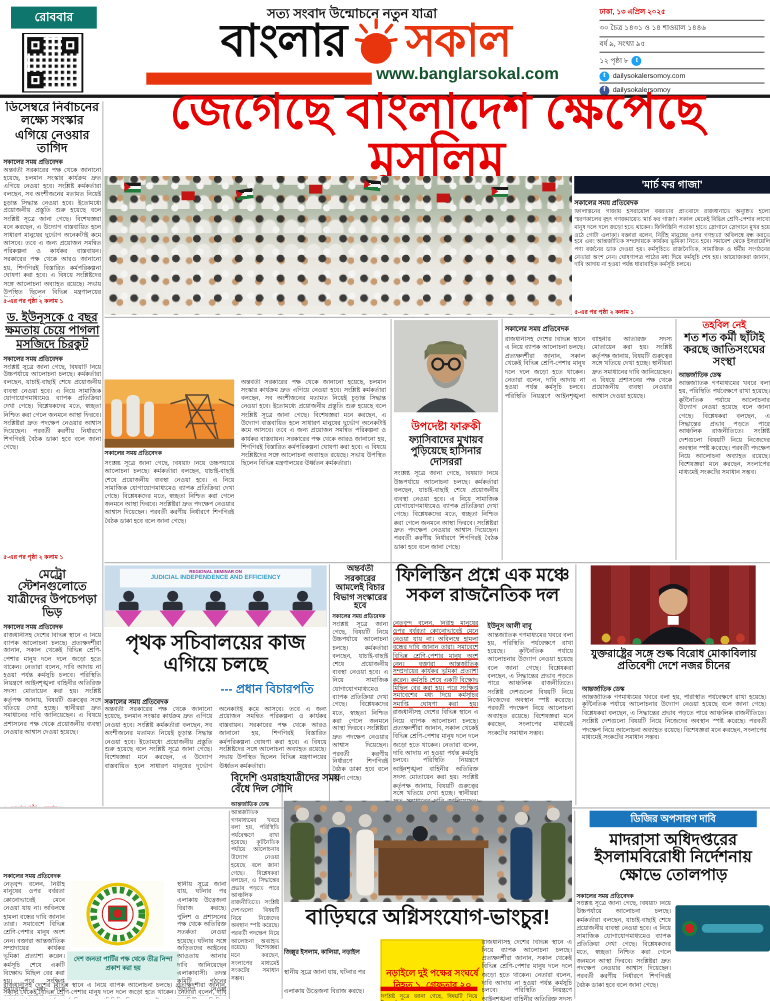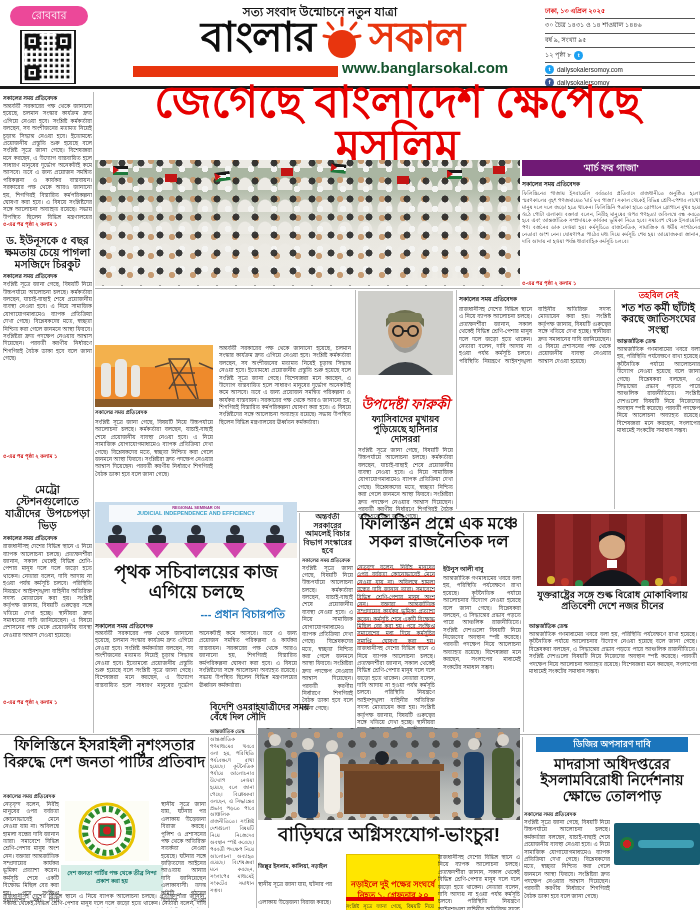--- a/index.html
+++ b/index.html
@@ -9,21 +9,21 @@
   .ctr{display:flex;align-items:center;justify-content:center;text-align:center;}
   .hl{font-weight:bold;color:#121212;line-height:1.12;text-align:center;}
   .body-t{font-size:5.6px;line-height:1.32;text-align:justify;color:#222;overflow:hidden;}
   .byline{font-size:6px;font-weight:bold;color:#101010;}
   .jump{font-size:5.4px;color:#cc0000;font-weight:bold;}
   .vline{position:absolute;width:1px;background:#b9b9b9;}
   .hline{position:absolute;height:1px;background:#b0b0b0;}
   .cols2{column-count:2;column-gap:6px;}
   .redline{box-shadow:inset 0 -1.5px 0 #e03020;}
   
-  .daybox{background:#ec4899;color:#fff;font-weight:normal;font-size:11px;border-radius:10px;}
+  .daybox{background:#0f766e;color:#fff;font-weight:bold;font-size:11px;}
   .info-line{border-bottom:1px solid #555;font-size:6.4px;padding:1.6px 0 1.2px 0;display:flex;align-items:center;gap:3px;}
   .sicon{display:inline-flex;width:9px;height:9px;border-radius:50%;color:#fff;font-size:6px;
          align-items:center;justify-content:center;font-weight:bold;flex:0 0 auto;}
   
   .crowd{background:
     radial-gradient(circle at 8px 5px, rgba(40,40,40,.9) 3.2px, transparent 3.8px) 0 34px/19px 18px repeat,
     radial-gradient(circle at 14px 9px, #f4f4f2 3px, transparent 3.5px) 4px 40px/23px 20px repeat,
     radial-gradient(circle at 5px 12px, #c69b72 2.8px, transparent 3.3px) 9px 46px/21px 19px repeat,
     radial-gradient(ellipse 8px 10px at 10px 19px, #eceae4 7px, transparent 8px) 0 52px/20px 22px repeat,
     linear-gradient(#aab6a2 0 18%, #cfd2c6 40%, #e9e7e0 62%, #f0eee8);}
@@ -116,38 +116,39 @@
   <div class="abs crowd" style="left:95px;top:160px;width:425px;height:126px;">
     <div class="pflag" style="left:18px;top:6px;"></div>
     <div class="pflag" style="left:120px;top:12px;transform:rotate(-8deg);"></div>
     <div class="pflag" style="left:236px;top:4px;transform:rotate(6deg);"></div>
     <div class="pflag" style="left:352px;top:10px;"></div>
     <div class="rflag" style="left:70px;top:14px;"></div>
     <div class="rflag" style="left:186px;top:8px;"></div>
     <div class="rflag" style="left:302px;top:16px;"></div>
     <div class="rflag" style="left:398px;top:6px;"></div>
   </div>
-  <div class="abs ctr" style="left:522px;top:160px;width:178px;height:16px;background:#701a75;color:#fff;font-size:9.5px;font-weight:bold;">'মার্চ ফর গাজা'</div>
+  <div class="abs ctr" style="left:522px;top:160px;width:178px;height:16px;background:#0f172a;color:#fff;font-size:9.5px;font-weight:bold;">'মার্চ ফর গাজা'</div>
   <div class="abs" style="left:522px;top:179px;width:178px;height:107px;overflow:hidden;">
     <div class="byline">সকালের সময় প্রতিবেদক</div>
     <div class="body-t" style="font-size:5.2px;height:90px;">ফিলিস্তিনের গাজায় ইসরায়েলি বর্বরতার প্রতিবাদে রাজধানীতে অনুষ্ঠিত হলো স্মরণকালের বৃহৎ গণজমায়েত 'মার্চ ফর গাজা'। সকাল থেকেই বিভিন্ন শ্রেণি-পেশার লাখো মানুষ দলে দলে জড়ো হতে থাকেন। ফিলিস্তিনি পতাকা হাতে স্লোগানে স্লোগানে মুখর হয়ে ওঠে গোটা এলাকা। বক্তারা বলেন, নিরীহ মানুষের ওপর গণহত্যা অবিলম্বে বন্ধ করতে হবে এবং আন্তর্জাতিক সম্প্রদায়কে কার্যকর ভূমিকা নিতে হবে। সমাবেশ থেকে ইসরায়েলি পণ্য বর্জনের ডাক দেওয়া হয়। কর্মসূচিতে রাজনৈতিক, সামাজিক ও ধর্মীয় সংগঠনের নেতারা অংশ নেন। ঘোষণাপত্র পাঠের মধ্য দিয়ে কর্মসূচি শেষ হয়। আয়োজকরা জানান, দাবি আদায় না হওয়া পর্যন্ত ধারাবাহিক কর্মসূচি চলবে।</div>
     <div class="jump">৫-এর পর পৃষ্ঠা ২ কলাম ১</div>
   </div>
 
   <div class="abs" style="left:3px;top:92px;width:89px;height:641px;overflow:hidden;">
+    <div class="hl" style="font-size:11px;">ডিসেম্বরে নির্বাচনের লক্ষ্যে সংস্কার এগিয়ে নেওয়ার তাগিদ</div>
     <div class="byline" style="font-size:5.6px;margin-top:2px;">সকালের সময় প্রতিবেদক</div>
     <div class="body-t" style="height:118px;">অন্তর্বর্তী সরকারের পক্ষ থেকে জানানো হয়েছে, চলমান সংস্কার কার্যক্রম দ্রুত এগিয়ে নেওয়া হবে। সংশ্লিষ্ট কর্মকর্তারা বলছেন, সব অংশীজনের মতামত নিয়েই চূড়ান্ত সিদ্ধান্ত নেওয়া হবে। ইতোমধ্যে প্রয়োজনীয় প্রস্তুতি শুরু হয়েছে বলে সংশ্লিষ্ট সূত্রে জানা গেছে। বিশেষজ্ঞরা মনে করছেন, এ উদ্যোগ বাস্তবায়িত হলে সাধারণ মানুষের দুর্ভোগ অনেকটাই কমে আসবে। তবে এ জন্য প্রয়োজন সমন্বিত পরিকল্পনা ও কার্যকর বাস্তবায়ন। সরকারের পক্ষ থেকে আরও জানানো হয়, শিগগিরই বিস্তারিত কর্মপরিকল্পনা ঘোষণা করা হবে। এ বিষয়ে সংশ্লিষ্টদের সঙ্গে আলোচনা অব্যাহত রয়েছে। সভায় উপস্থিত ছিলেন বিভিন্ন মন্ত্রণালয়ের ঊর্ধ্বতন কর্মকর্তারা।</div>
     <div class="jump">৫-এর পর পৃষ্ঠা ২ কলাম ১</div>
 
-    <div class="hl" style="font-size:10.5px;margin-top:6px;">ড. ইউনূসকে ৫ বছর ক্ষমতায় চেয়ে পাগলা মসজিদে চিরকুট</div>
+    <div class="hl" style="font-size:10.5px;margin-top:6px;text-decoration:underline;">ড. ইউনূসকে ৫ বছর ক্ষমতায় চেয়ে পাগলা মসজিদে চিরকুট</div>
     <div class="byline" style="font-size:5.6px;margin-top:2px;">সকালের সময় প্রতিবেদক</div>
     <div class="body-t" style="height:172px;">সংশ্লিষ্ট সূত্রে জানা গেছে, বিষয়টি নিয়ে উচ্চপর্যায়ে আলোচনা চলছে। কর্মকর্তারা বলছেন, যাচাই-বাছাই শেষে প্রয়োজনীয় ব্যবস্থা নেওয়া হবে। এ নিয়ে সামাজিক যোগাযোগমাধ্যমেও ব্যাপক প্রতিক্রিয়া দেখা গেছে। বিশ্লেষকদের মতে, স্বচ্ছতা নিশ্চিত করা গেলে জনমনে আস্থা ফিরবে। সংশ্লিষ্টরা দ্রুত পদক্ষেপ নেওয়ার আশ্বাস দিয়েছেন। পরবর্তী করণীয় নির্ধারণে শিগগিরই বৈঠক ডাকা হবে বলে জানা গেছে।</div>
     <div class="jump">৫-এর পর পৃষ্ঠা ২ কলাম ১</div>
 
-    <div class="hl" style="font-size:10.5px;margin-top:24px;font-family:Liberation Mono, monospace;">মেট্রো স্টেশনগুলোতে যাত্রীদের উপচেপড়া ভিড়</div>
+    <div class="hl" style="font-size:10.5px;margin-top:6px;">মেট্রো স্টেশনগুলোতে যাত্রীদের উপচেপড়া ভিড়</div>
     <div class="byline" style="font-size:5.6px;margin-top:2px;">সকালের সময় প্রতিবেদক</div>
     <div class="body-t" style="height:156px;">রাজধানীসহ দেশের বিভিন্ন স্থানে এ নিয়ে ব্যাপক আলোচনা চলছে। প্রত্যক্ষদর্শীরা জানান, সকাল থেকেই বিভিন্ন শ্রেণি-পেশার মানুষ দলে দলে জড়ো হতে থাকেন। নেতারা বলেন, দাবি আদায় না হওয়া পর্যন্ত কর্মসূচি চলবে। পরিস্থিতি নিয়ন্ত্রণে আইনশৃঙ্খলা বাহিনীর অতিরিক্ত সদস্য মোতায়েন করা হয়। সংশ্লিষ্ট কর্তৃপক্ষ জানায়, বিষয়টি গুরুত্বের সঙ্গে খতিয়ে দেখা হচ্ছে। স্থানীয়রা দ্রুত সমাধানের দাবি জানিয়েছেন। এ বিষয়ে প্রশাসনের পক্ষ থেকে প্রয়োজনীয় ব্যবস্থা নেওয়ার আশ্বাস দেওয়া হয়েছে।</div>
     <div class="jump">৫-এর পর পৃষ্ঠা ২ কলাম ১</div>
   </div>
 
   <div class="vline" style="left:93px;top:92px;height:641px;"></div>
   <div class="hline" style="left:95px;top:288px;width:605px;"></div>
   <div class="hline" style="left:95px;top:511px;width:605px;"></div>
   <div class="hline" style="left:0;top:734px;width:700px;"></div>
   <div class="vline" style="left:355px;top:290px;height:443px;"></div>
@@ -188,38 +189,38 @@
       <circle cx="47" cy="40" r="17" fill="#c49a72"></circle>
       <path d="M28 36 Q47 14 66 36 L66 28 Q47 10 28 28 Z" fill="#6e7050"></path>
       <rect x="30" y="22" width="34" height="9" rx="4" fill="#7a7c58"></rect>
       <g fill="none" stroke="#222" stroke-width="2">
           <circle cx="40" cy="40" r="5"></circle>
           <circle cx="55" cy="40" r="5"></circle>
           <line x1="45" y1="40" x2="50" y2="40"></line>
         </g>
       <path d="M34 48 Q47 66 61 48 Q60 60 47 62 Q35 60 34 48 Z" fill="#9b9b97"></path>
     </svg>
-    <div class="hl" style="font-size:14px;color:#e00000;margin-top:18px;font-style:italic;">উপদেষ্টা ফারুকী</div>
+    <div class="hl" style="font-size:10px;color:#e00000;margin-top:3px;">উপদেষ্টা ফারুকী</div>
     <div class="hl" style="font-size:9px;margin-top:1px;">ফ্যাসিবাদের মুখায়ব পুড়িয়েছে হাসিনার দোসররা</div>
     <div class="body-t" style="height:72px;margin-top:3px;">সংশ্লিষ্ট সূত্রে জানা গেছে, বিষয়টি নিয়ে উচ্চপর্যায়ে আলোচনা চলছে। কর্মকর্তারা বলছেন, যাচাই-বাছাই শেষে প্রয়োজনীয় ব্যবস্থা নেওয়া হবে। এ নিয়ে সামাজিক যোগাযোগমাধ্যমেও ব্যাপক প্রতিক্রিয়া দেখা গেছে। বিশ্লেষকদের মতে, স্বচ্ছতা নিশ্চিত করা গেলে জনমনে আস্থা ফিরবে। সংশ্লিষ্টরা দ্রুত পদক্ষেপ নেওয়ার আশ্বাস দিয়েছেন। পরবর্তী করণীয় নির্ধারণে শিগগিরই বৈঠক ডাকা হবে বলে জানা গেছে।</div>
   </div>
 
   <div class="abs" style="left:459px;top:291px;width:152px;height:218px;">
     <div class="byline" style="margin-top:3px;">সকালের সময় প্রতিবেদক</div>
     <div class="body-t cols2" style="height:148px;margin-top:1px;">রাজধানীসহ দেশের বিভিন্ন স্থানে এ নিয়ে ব্যাপক আলোচনা চলছে। প্রত্যক্ষদর্শীরা জানান, সকাল থেকেই বিভিন্ন শ্রেণি-পেশার মানুষ দলে দলে জড়ো হতে থাকেন। নেতারা বলেন, দাবি আদায় না হওয়া পর্যন্ত কর্মসূচি চলবে। পরিস্থিতি নিয়ন্ত্রণে আইনশৃঙ্খলা বাহিনীর অতিরিক্ত সদস্য মোতায়েন করা হয়। সংশ্লিষ্ট কর্তৃপক্ষ জানায়, বিষয়টি গুরুত্বের সঙ্গে খতিয়ে দেখা হচ্ছে। স্থানীয়রা দ্রুত সমাধানের দাবি জানিয়েছেন। এ বিষয়ে প্রশাসনের পক্ষ থেকে প্রয়োজনীয় ব্যবস্থা নেওয়ার আশ্বাস দেওয়া হয়েছে।</div>
   </div>
 
   <div class="abs" style="left:617px;top:291px;width:83px;height:218px;">
     <div class="hl" style="font-size:8.5px;color:#e00000;">তহবিল নেই</div>
     <div class="hl" style="font-size:10px;margin-top:1px;">শত শত কর্মী ছাঁটাই করছে জাতিসংঘের সংস্থা</div>
     <div class="byline" style="font-size:5.6px;margin-top:2px;">আন্তর্জাতিক ডেস্ক</div>
     <div class="body-t" style="height:148px;">আন্তর্জাতিক গণমাধ্যমের খবরে বলা হয়, পরিস্থিতি পর্যবেক্ষণে রাখা হয়েছে। কূটনৈতিক পর্যায়ে আলোচনার উদ্যোগ নেওয়া হয়েছে বলে জানা গেছে। বিশ্লেষকরা বলছেন, এ সিদ্ধান্তের প্রভাব পড়তে পারে আঞ্চলিক রাজনীতিতে। সংশ্লিষ্ট দেশগুলো বিষয়টি নিয়ে নিজেদের অবস্থান স্পষ্ট করেছে। পরবর্তী পদক্ষেপ নিয়ে আলোচনা অব্যাহত রয়েছে। বিশেষজ্ঞরা মনে করছেন, সংলাপের মাধ্যমেই সংকটের সমাধান সম্ভব।</div>
   </div>
 
-  <div class="abs" style="left:95px;top:502px;width:202px;height:165px;">
+  <div class="abs" style="left:95px;top:514px;width:202px;height:165px;">
     <div class="seminar abs" style="left:0;top:0;width:202px;height:56px;overflow:hidden;">
       <div class="abs" style="left:14px;top:3px;width:174px;height:17px;background:#f6f9fc;text-align:center;">
         <div style="font-size:4px;font-weight:bold;color:#9b2a86;">REGIONAL SEMINAR ON</div>
         <div style="font-size:5.5px;font-weight:bold;color:#3aa0c8;">JUDICIAL INDEPENDENCE AND EFFICIENCY</div>
       </div>
       <svg class="abs" style="left:0;top:20px;" width="202" height="36" viewBox="0 0 202 36">
         <g fill="#2b2f38">
             <circle cx="22" cy="8" r="5"></circle>
             <circle cx="62" cy="8" r="5"></circle>
             <circle cx="101" cy="8" r="5"></circle>
@@ -282,21 +283,20 @@
             <circle cx="108" cy="70" r="4" fill="#2f8f4e"></circle>
           </g>
       </svg>
     </div>
     <div class="hl" style="position:absolute;left:0;top:76px;width:175px;font-size:9.5px;">যুক্তরাষ্ট্রের সঙ্গে শুল্ক বিরোধ মোকাবিলায় প্রতিবেশী দেশে নজর চীনের</div>
     <div class="byline abs" style="left:4px;top:108px;font-size:5.6px;">আন্তর্জাতিক ডেস্ক</div>
     <div class="body-t abs" style="left:4px;top:117px;width:168px;height:100px;">আন্তর্জাতিক গণমাধ্যমের খবরে বলা হয়, পরিস্থিতি পর্যবেক্ষণে রাখা হয়েছে। কূটনৈতিক পর্যায়ে আলোচনার উদ্যোগ নেওয়া হয়েছে বলে জানা গেছে। বিশ্লেষকরা বলছেন, এ সিদ্ধান্তের প্রভাব পড়তে পারে আঞ্চলিক রাজনীতিতে। সংশ্লিষ্ট দেশগুলো বিষয়টি নিয়ে নিজেদের অবস্থান স্পষ্ট করেছে। পরবর্তী পদক্ষেপ নিয়ে আলোচনা অব্যাহত রয়েছে। বিশেষজ্ঞরা মনে করছেন, সংলাপের মাধ্যমেই সংকটের সমাধান সম্ভব।</div>
   </div>
 
   <div class="abs" style="left:3px;top:737px;width:203px;height:171px;">
-    <div class="hl" style="font-size:15px;">ফিলিস্তিনে ইসরাইলী নৃশংসতার বিরুদ্ধে দেশ জনতা পার্টির প্রতিবাদ</div>
     <div class="byline abs" style="left:0;top:56px;font-size:5.4px;">সকালের সময় প্রতিবেদক</div>
     <div class="body-t abs" style="left:0;top:64px;width:56px;height:104px;">নেতৃবৃন্দ বলেন, নিরীহ মানুষের ওপর বর্বরতা কোনোভাবেই মেনে নেওয়া যায় না। অবিলম্বে হামলা বন্ধের দাবি জানান তারা। সমাবেশে বিভিন্ন শ্রেণি-পেশার মানুষ অংশ নেন। বক্তারা আন্তর্জাতিক সম্প্রদায়ের কার্যকর ভূমিকা প্রত্যাশা করেন। কর্মসূচি শেষে একটি বিক্ষোভ মিছিল বের করা হয়। পরে সংক্ষিপ্ত সমাবেশের মধ্য দিয়ে কর্মসূচির সমাপ্তি ঘোষণা করা হয়।</div>
     <svg class="abs" style="left:62px;top:64px;" width="84" height="60" viewBox="0 0 84 60">
       <rect width="84" height="60" fill="#fdfdf6"></rect>
       <circle cx="42" cy="30" r="27" fill="none" stroke="#e8c400" stroke-width="3"></circle>
       <circle cx="42" cy="30" r="22" fill="none" stroke="#2e8b2e" stroke-width="6" stroke-dasharray="4 3"></circle>
       <circle cx="42" cy="30" r="14" fill="#fff" stroke="#cc2222" stroke-width="1"></circle>
       <rect x="34" y="23" width="16" height="13" fill="#1f7a3c" stroke="#cc2222" stroke-width="1.5"></rect>
       <circle cx="42" cy="29.5" r="4" fill="#cc2222"></circle>
     </svg>

